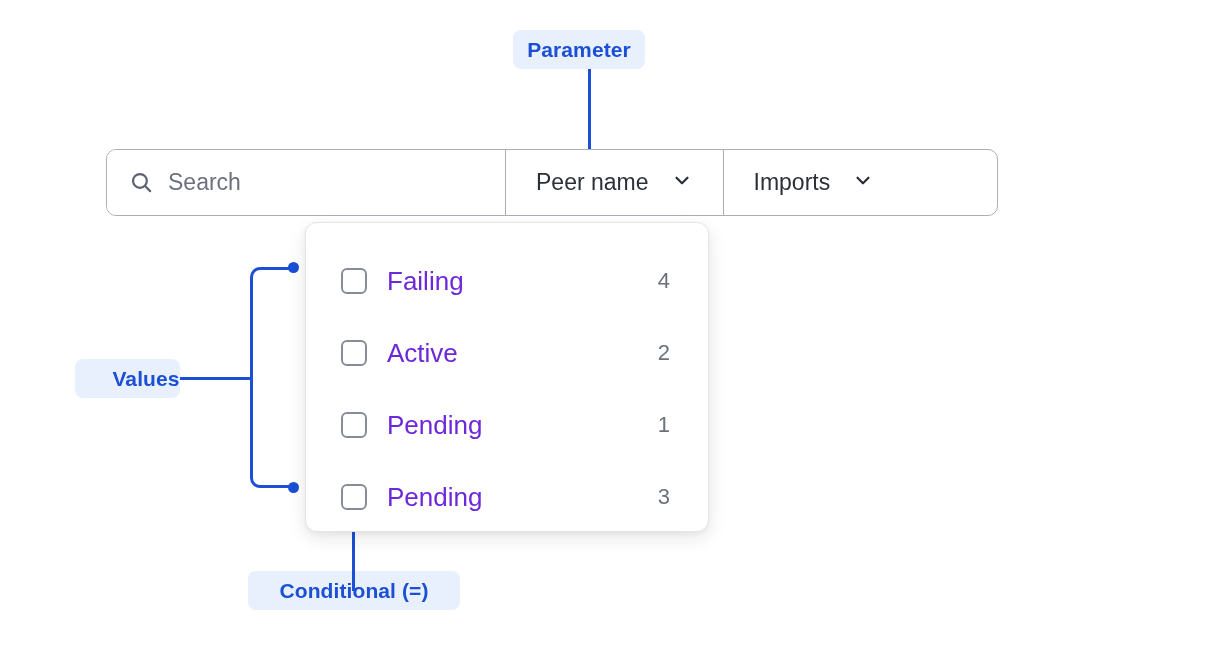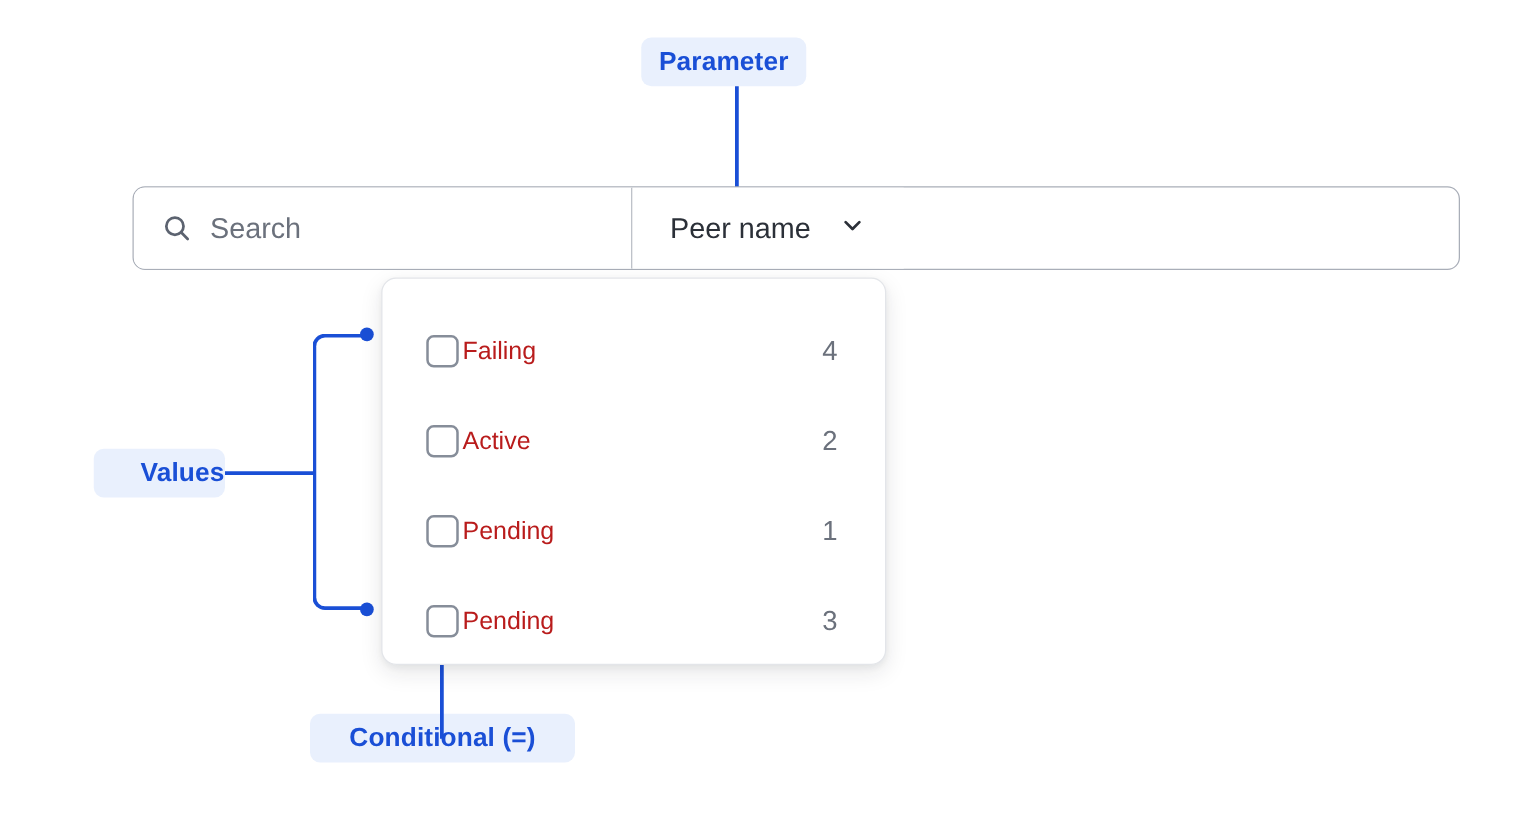--- a/index.html
+++ b/index.html
@@ -64,21 +64,21 @@
     border-radius: 10px 0 0 10px;
   }
   #dot-values-top    { left: 288px; top: 262px; }
   #dot-values-bottom { left: 288px; top: 482px; }
 
   
   .toolbar {
     position: absolute;
     left: 106px;
     top: 149px;
-    width: 1062px;
+    width: 892px;
     height: 67px;
     border: 1px solid #a9aeb8;
     border-radius: 10px;
     display: flex;
     background: #ffffff;
     overflow: hidden;
   }
 
   .search-cell {
     width: 399px;
@@ -143,23 +143,23 @@
   .cbox {
     width: 26px;
     height: 26px;
     border: 2px solid #868d99;
     border-radius: 6px;
     background: #ffffff;
     flex: 0 0 auto;
   }
 
   .dd-label {
-    margin-left: 3px;
-    font-size: 20px;
-    color: #b91c1c;
+    margin-left: 20px;
+    font-size: 26px;
+    color: #6d28d9;
     flex: 1 1 auto;
     white-space: nowrap;
   }
 
   .dd-count {
     font-size: 22px;
     color: #6b717c;
     text-align: right;
     min-width: 16px;
   }
@@ -198,20 +198,28 @@
 
     <div class="filter-cell">
       <span class="label">Peer name</span>
       <span>
         <svg width="22" height="22" viewBox="0 0 24 24" fill="none" stroke="#2b3038" stroke-width="2.4" stroke-linecap="round" stroke-linejoin="round">
           <polyline points="6,9.5 12,15.5 18,9.5"></polyline>
         </svg>
       </span>
     </div>
 
+    <div class="filter-cell">
+      <span class="label">Imports</span>
+      <span>
+        <svg width="22" height="22" viewBox="0 0 24 24" fill="none" stroke="#2b3038" stroke-width="2.4" stroke-linecap="round" stroke-linejoin="round">
+          <polyline points="6,9.5 12,15.5 18,9.5"></polyline>
+        </svg>
+      </span>
+    </div>
 
   </div>
 
   <div class="dropdown">
 
     <div class="dd-row">
       <span class="cbox"></span>
       <span class="dd-label">Failing</span>
       <span class="dd-count">4</span>
     </div>

